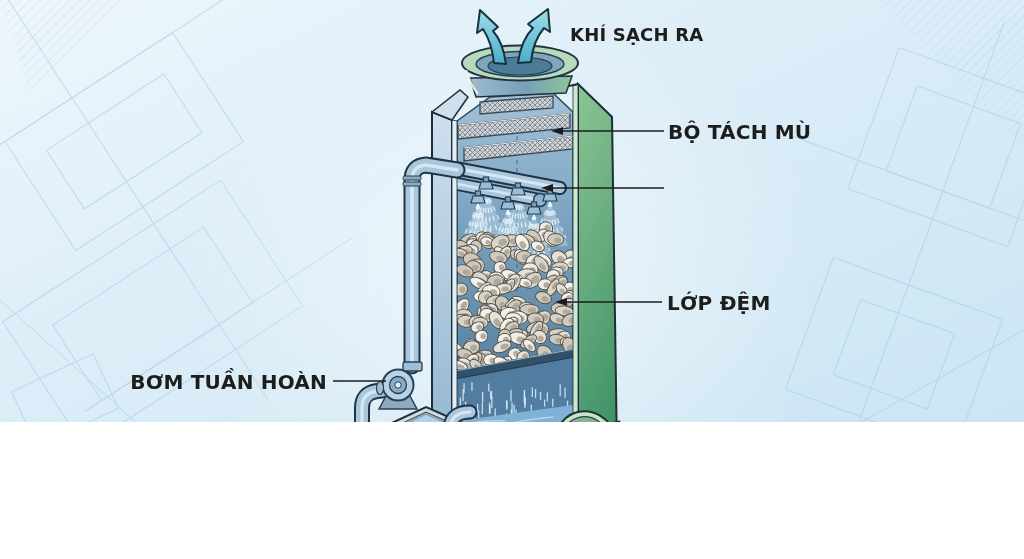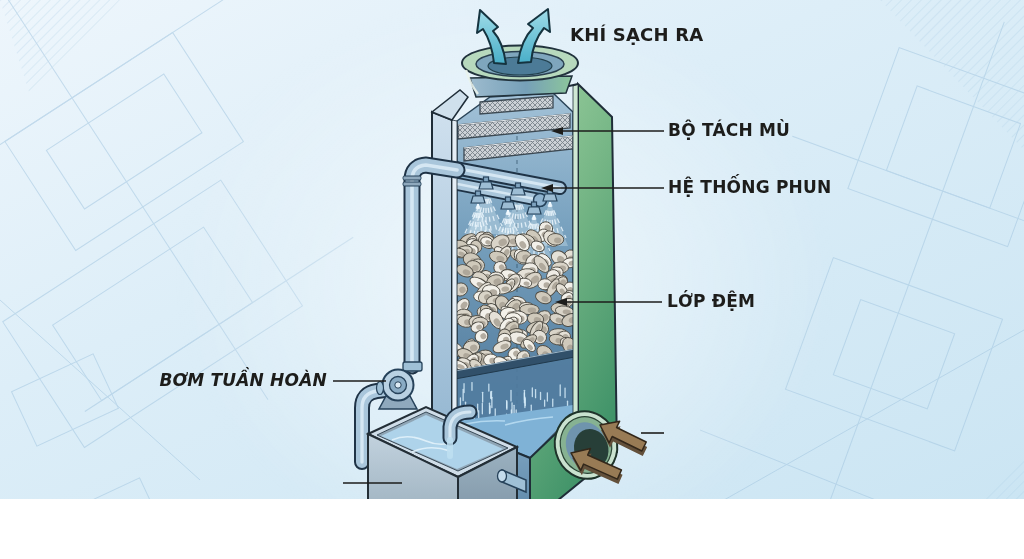--- a/index.html
+++ b/index.html
@@ -1,23 +1,23 @@
 <!DOCTYPE html>
 <html><head>
 <meta charset="utf-8">
 <style>
   html,body{margin:0;padding:0;}
-  .stage{position:relative;width:1024px;height:499px;overflow:hidden;
+  .stage{position:relative;width:1024px;height:422px;overflow:hidden;
          background:linear-gradient(155deg,#eef6fc 0%,#ddeef8 40%,#cbe5f3 100%);
          font-family:"DejaVu Sans","Liberation Sans",sans-serif;}
   .stage svg{position:absolute;left:0;top:0;}
-  .label{position:absolute;font-weight:700;font-size:17px;line-height:1.1;
+  .label{position:absolute;font-weight:700;font-size:20px;line-height:1.1;
          color:#1d1d1b;white-space:nowrap;letter-spacing:.2px;}
   .label.big{font-size:18px;}
-  .r{text-align:right;font-style:italic;}
+  .r{text-align:right;}
 </style>
 </head>
 <body>
 
 <div class="stage">
 <svg width="1024" height="559" viewBox="0 0 1024 559">
   <defs>
     <linearGradient id="greenFace" x1="0" y1="0" x2="0.4" y2="1">
       <stop offset="0" stop-color="#9ccf9f"></stop>
           <stop offset="0.45" stop-color="#74b585"></stop>
@@ -922,16 +922,15 @@
     <line x1="641" y1="433" x2="664" y2="433"></line>
     <line x1="333" y1="381" x2="386" y2="381"></line>
     <line x1="343" y1="483" x2="402" y2="483"></line>
   </g>
 
   <path transform="translate(983,516)" d="M0,-15 C2,-5 5,-2 15,0 C5,2 2,5 0,15 C-2,5 -5,2 -15,0 C-5,-2 -2,-5 0,-15 Z" fill="#ffffff" opacity="0.95"></path>
 </svg>
 
 <div class="label big" style="left:570px;top:25px;">KHÍ SẠCH RA</div>
 <div class="label" style="left:668px;top:121px;">BỘ TÁCH MÙ</div>
-<div class="label" style="left:668px;top:178px;">HỆ THỐNG PHUN</div>
 <div class="label" style="left:667px;top:292px;text-align:right;">LỚP ĐỆM</div>
 <div class="label r" style="right:697px;top:371px;">BƠM TUẦN HOÀN</div>
 </div>
 
 </body></html>

